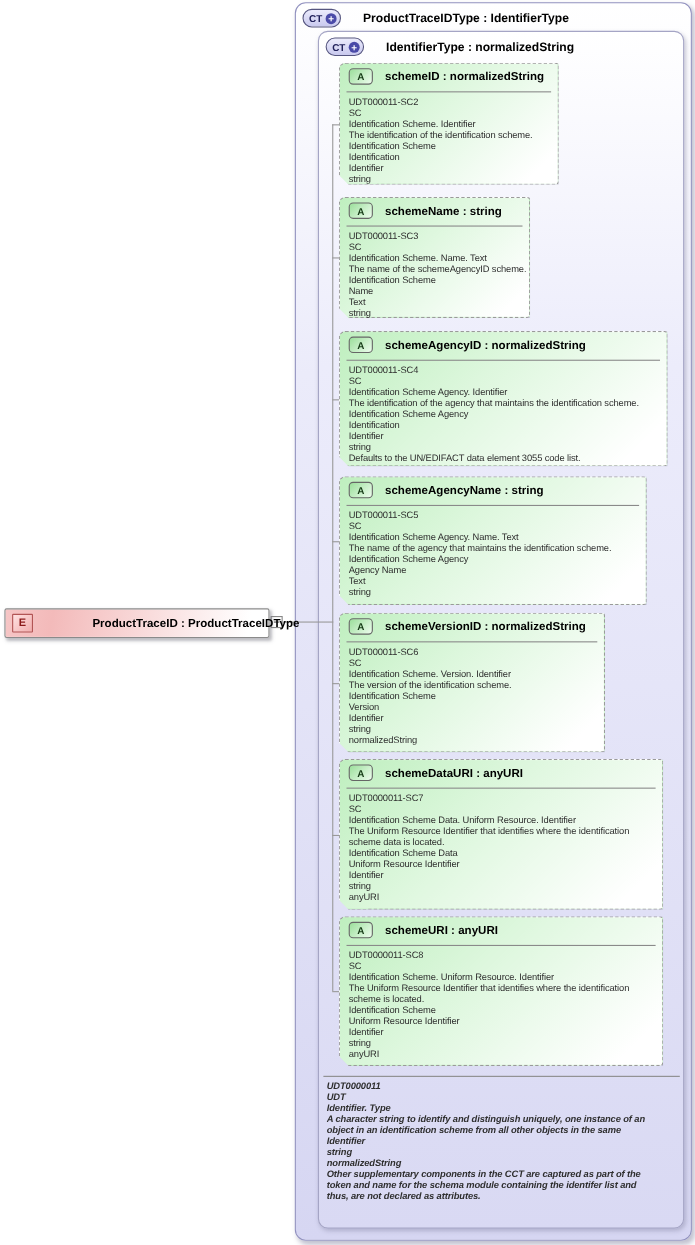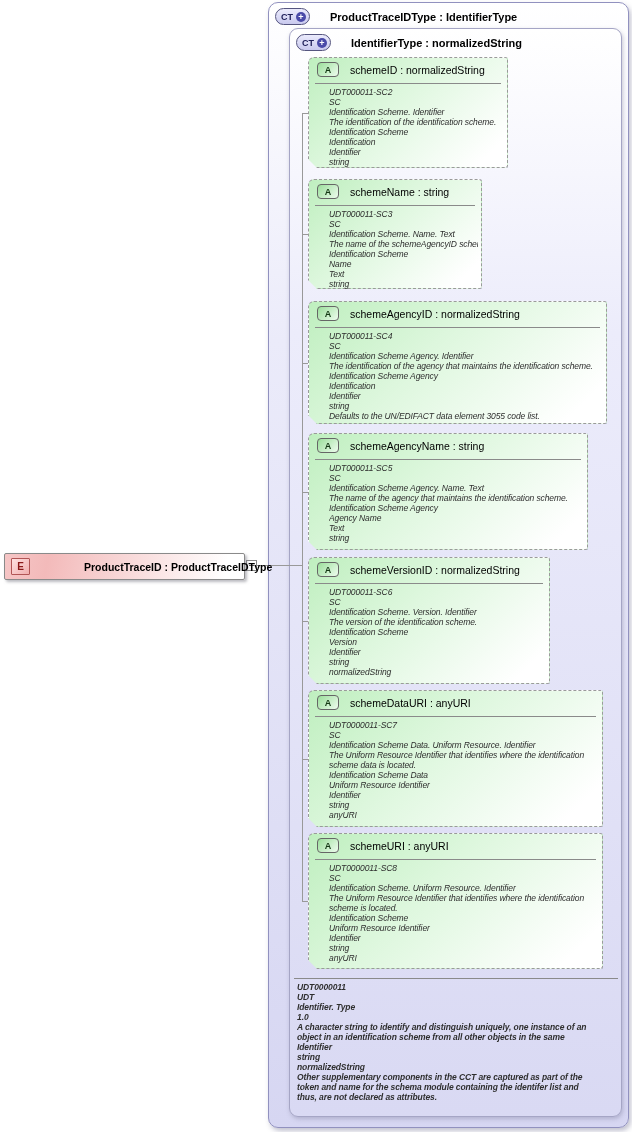--- a/index.html
+++ b/index.html
@@ -41,25 +41,25 @@
     clip-path:polygon(0 0,100% 0,100% 100%,9px 100%,0 calc(100% - 9px));
     filter:drop-shadow(2px 2px 2px rgba(130,130,155,.45));
   }
   .attr-header{position:absolute;top:4px;left:8px;display:flex;align-items:center;gap:11px;}
   .a-badge{
     width:20px;height:13px;border:1px solid #666666;border-radius:4px;
     background:linear-gradient(135deg,#9bdf9b,#eefcee);
     color:#143814;font-weight:bold;font-size:9px;
     display:flex;align-items:center;justify-content:center;flex:none;
   }
-  .attr-title{font-weight:normal;font-size:10.5px;color:#000000;white-space:nowrap;}
+  .attr-title{font-weight:bold;font-size:10.5px;color:#000000;white-space:nowrap;}
   .attr-sep{position:absolute;left:6px;right:6px;top:25px;border-top:1px solid #8a8a8a;}
   .attr-doc{
-    position:absolute;left:20px;top:29px;right:3px;
-    font-style:italic;font-size:8.5px;line-height:10px;letter-spacing:-0.1px;
+    position:absolute;left:8px;top:29px;right:3px;
+    font-size:8.5px;line-height:10px;letter-spacing:-0.1px;
     color:#2e2e2e;white-space:nowrap;overflow:hidden;
   }
   .doc-line{height:10px;}
 
   
   .elem{
     position:absolute;left:4px;top:553px;width:241px;height:27px;box-sizing:border-box;
     border:1px solid #8a8a8a;border-radius:2px;
     background:linear-gradient(100deg,#f6c6c6 0%,#f3baba 18%,#ffffff 92%);
     box-shadow:2px 2px 3px rgba(120,120,130,.5);
@@ -109,21 +109,20 @@
       <span>CT</span>
       <span class="ct-plus">+</span>
     </span>
     <span class="ct-title">IdentifierType : normalizedString</span>
   </div>
   <div class="type-sep"></div>
   <div class="type-doc" id="type-doc">
       <div class="doc-line">UDT0000011</div>
       <div class="doc-line">UDT</div>
       <div class="doc-line">Identifier. Type</div>
-      <div class="doc-line">1.0</div>
       <div class="doc-line">A character string to identify and distinguish uniquely, one instance of an</div>
       <div class="doc-line">object in an identification scheme from all other objects in the same</div>
       <div class="doc-line">Identifier</div>
       <div class="doc-line">string</div>
       <div class="doc-line">normalizedString</div>
       <div class="doc-line">Other supplementary components in the CCT are captured as part of the</div>
       <div class="doc-line">token and name for the schema module containing the identifer list and</div>
       <div class="doc-line">thus, are not declared as attributes.</div>
     </div>
 </div>

